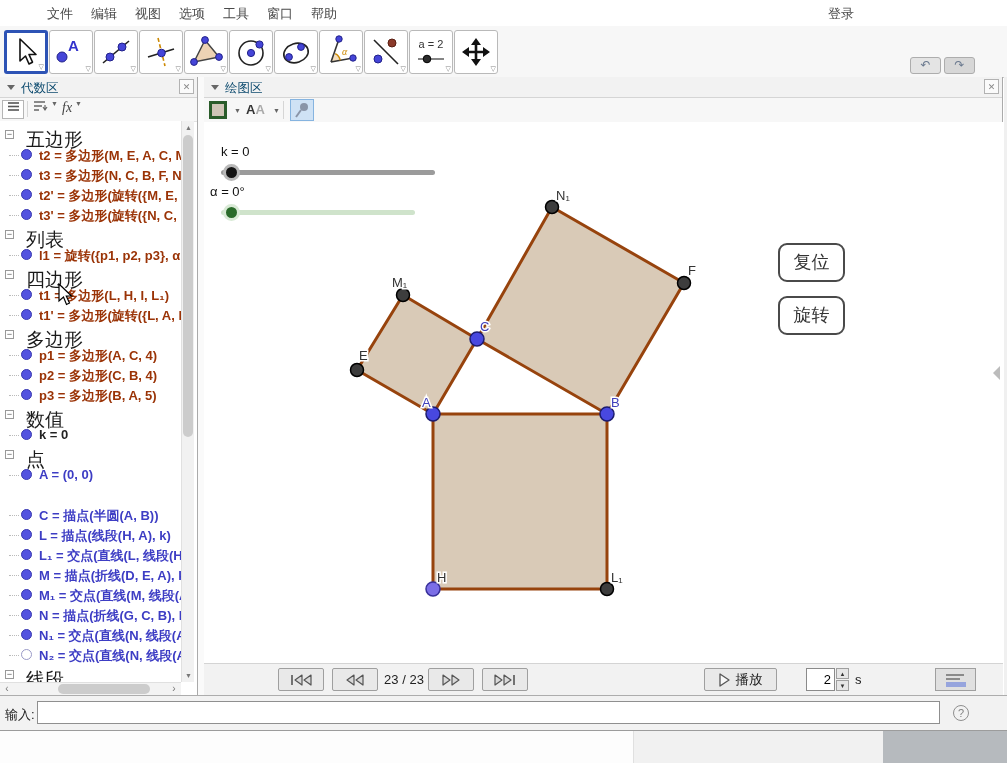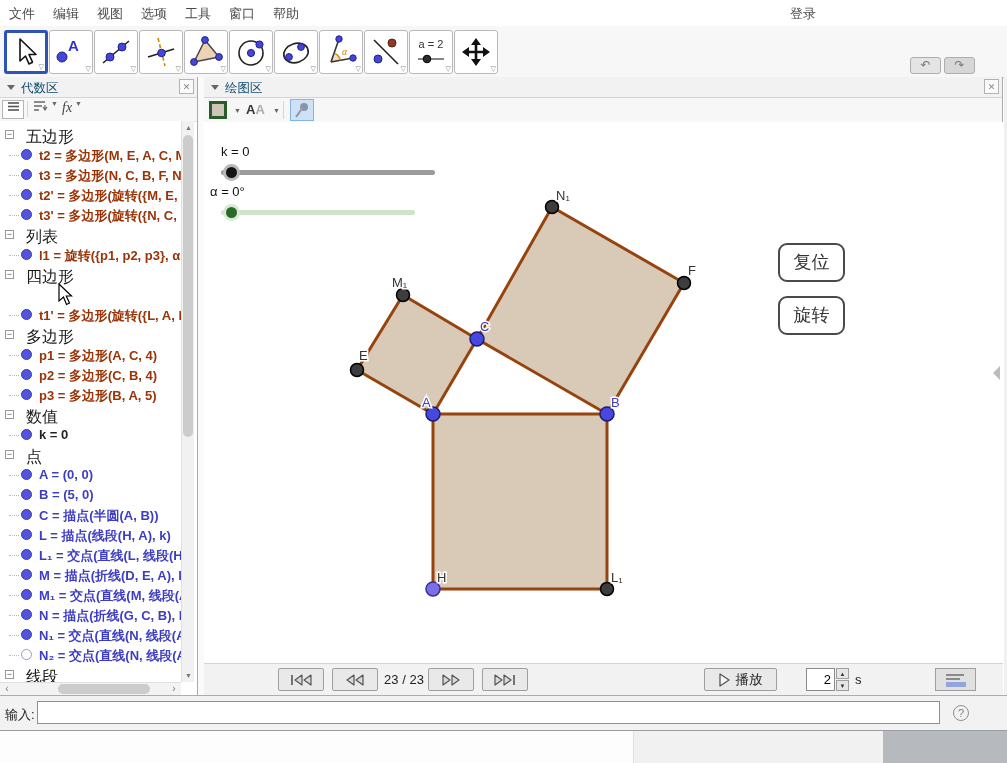--- a/index.html
+++ b/index.html
@@ -1,19 +1,19 @@
 <!DOCTYPE html>
 <html><head>
 <meta charset="utf-8">
 <style>
   html,body{margin:0;padding:0;background:#ddd;}
   .screen{position:relative;width:1007px;height:763px;background:#fff;overflow:hidden;
           font-family:"Liberation Sans","DejaVu Sans",sans-serif;-webkit-font-smoothing:antialiased;}
   
-  .menubar{position:absolute;left:0;top:0;width:828px;height:26px;background:#fff;border-bottom:1px solid #ececec;}
+  .menubar{position:absolute;left:0;top:0;width:828px;height:26px;background:#fff;border-bottom:1px solid #ececec;padding-left:38px;}
   .menu-item{display:inline-block;padding:5px 9px 0 9px;font-size:13px;color:#4a4a4a;cursor:default;}
   .login{position:absolute;right:12px;top:5px;font-size:13px;color:#4a4a4a;}
   
   .toolbar{position:absolute;left:0;top:26px;width:1007px;height:51px;background:#f7f7f7;border-bottom:1px solid #c9c9c9;}
   .tbtn{position:absolute;top:4px;width:44px;height:44px;background:#fff;border:1px solid #b9b9b9;border-radius:3px;box-sizing:border-box;}
   .tbtn.selected{border:3px solid #2d53b5;}
   .tbtn svg{position:absolute;left:50%;top:50%;transform:translate(-50%,-50%);}
   .tcorner{position:absolute;right:1px;bottom:0;font-size:7px;color:#888;line-height:8px;}
   .undo,.redo{position:absolute;top:31px;width:31px;height:17px;background:#e4e4e4;border:1px solid #adadad;border-radius:3px;
               font-size:12px;color:#69788e;text-align:center;line-height:15px;box-sizing:border-box;}
@@ -31,21 +31,21 @@
   .apanel{position:absolute;left:0;top:77px;width:198px;height:618px;background:#fff;border-right:1px solid #aaa;box-sizing:border-box;}
   .astyle{position:absolute;left:0;top:21px;right:0;height:23px;background:#f7f7f7;border-bottom:1px solid #e2e2e2;}
   .asb-btn{position:absolute;top:2px;height:19px;display:flex;align-items:flex-start;}
   .asb-press{left:2px;width:22px;background:#fff;border:1px solid #b5b5b5;justify-content:center;box-sizing:border-box;}
   .asb-sep{position:absolute;left:27px;top:3px;width:1px;height:16px;background:#d6d6d6;}
   .dd{font-size:7px;color:#666;margin-left:3px;}
   .fxtxt{font-family:"Liberation Serif","DejaVu Serif",serif;font-style:italic;font-size:14px;color:#444;}
   .atree{position:absolute;left:0;top:44px;width:181px;height:561px;overflow:hidden;background:#fff;}
   .arow{position:absolute;left:0;height:20px;width:240px;white-space:nowrap;}
   .minus{position:absolute;left:5px;top:5px;width:9px;height:9px;border:1px solid #999;background:#fff;font-size:9px;line-height:7px;text-align:center;color:#555;box-sizing:border-box;}
-  .glab{position:absolute;left:26px;top:2px;font-size:16px;color:#1a1a1a;}
+  .glab{position:absolute;left:26px;top:2px;font-size:19px;color:#1a1a1a;}
   .dot{position:absolute;left:21px;top:4px;width:11px;height:11px;border-radius:50%;background:#5353e0;border:1px solid #3a3ab0;box-sizing:border-box;}
   .dot.empty{background:#fff;border:1px solid #9a9ac8;}
   .ilab{position:absolute;left:39px;top:2px;font-size:13px;font-weight:bold;}
   .itm::before{content:"";position:absolute;left:9px;top:10px;width:10px;border-top:1px dotted #bbb;}
   .c-brown{color:#9a3306;} .c-blue{color:#3d3dc4;} .c-black{color:#222;}
   .vscroll{position:absolute;left:181px;top:44px;width:13px;height:561px;background:#f1f1f1;border-left:1px solid #e0e0e0;box-sizing:border-box;}
   .vthumb{position:absolute;left:1px;top:14px;width:10px;height:300px;background:#cccccc;border-radius:5px;}
   .sarr{position:absolute;width:13px;height:13px;font-size:7px;color:#777;text-align:center;line-height:13px;}
   .hscroll{position:absolute;left:0;top:605px;width:181px;height:13px;background:#f3f3f3;border-top:1px solid #e0e0e0;box-sizing:border-box;}
   .hthumb{position:absolute;left:58px;top:1px;width:92px;height:10px;background:#cccccc;border-radius:5px;}
@@ -264,20 +264,24 @@
           <span class="glab">列表</span>
         </div>
         <div class="arow itm" style="top: 124px;">
           <span class="dot"></span>
           <span class="ilab c-brown">l1 = 旋转({p1, p2, p3}, α, </span>
         </div>
         <div class="arow grp" style="top: 144px;">
           <span class="minus">−</span>
           <span class="glab">四边形</span>
         </div>
+        <div class="arow itm" style="top: 164px;">
+          <span class="dot"></span>
+          <span class="ilab c-brown">t1 = 多边形(L, H, I, L₁)</span>
+        </div>
         <div class="arow itm" style="top: 184px;">
           <span class="dot"></span>
           <span class="ilab c-brown">t1' = 多边形(旋转({L, A, B</span>
         </div>
         <div class="arow grp" style="top: 204px;">
           <span class="minus">−</span>
           <span class="glab">多边形</span>
         </div>
         <div class="arow itm" style="top: 224px;">
           <span class="dot"></span>
@@ -299,24 +303,20 @@
           <span class="dot"></span>
           <span class="ilab c-black">k = 0</span>
         </div>
         <div class="arow grp" style="top: 324px;">
           <span class="minus">−</span>
           <span class="glab">点</span>
         </div>
         <div class="arow itm" style="top: 344px;">
           <span class="dot"></span>
           <span class="ilab c-blue">A = (0, 0)</span>
-        </div>
-        <div class="arow itm" style="top: 364px;">
-          <span class="dot"></span>
-          <span class="ilab c-blue">B = (5, 0)</span>
         </div>
         <div class="arow itm" style="top: 384px;">
           <span class="dot"></span>
           <span class="ilab c-blue">C = 描点(半圆(A, B))</span>
         </div>
         <div class="arow itm" style="top: 404px;">
           <span class="dot"></span>
           <span class="ilab c-blue">L = 描点(线段(H, A), k)</span>
         </div>
         <div class="arow itm" style="top: 424px;">

